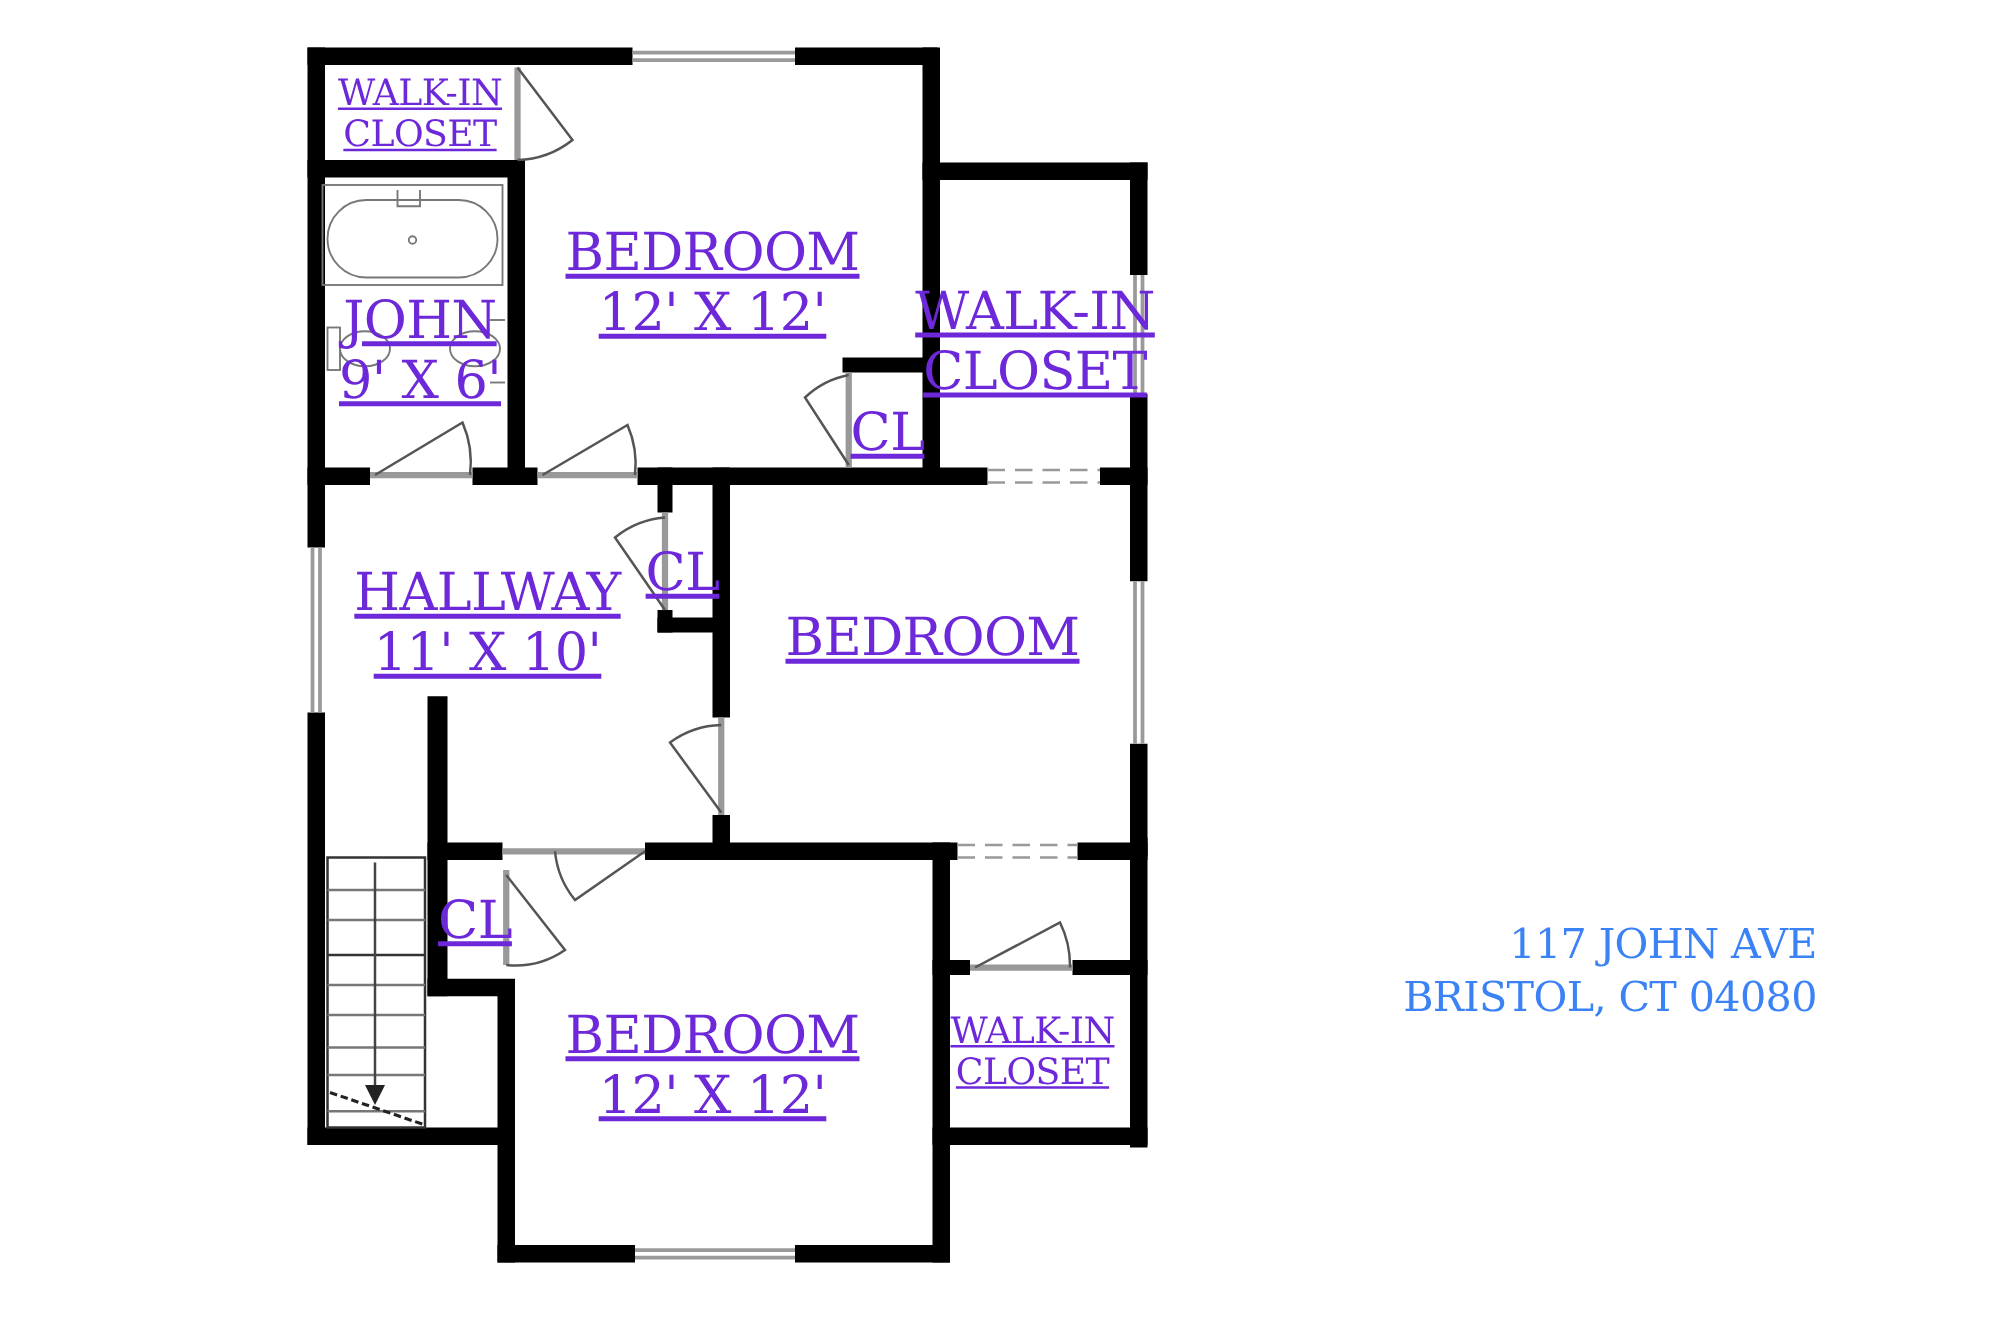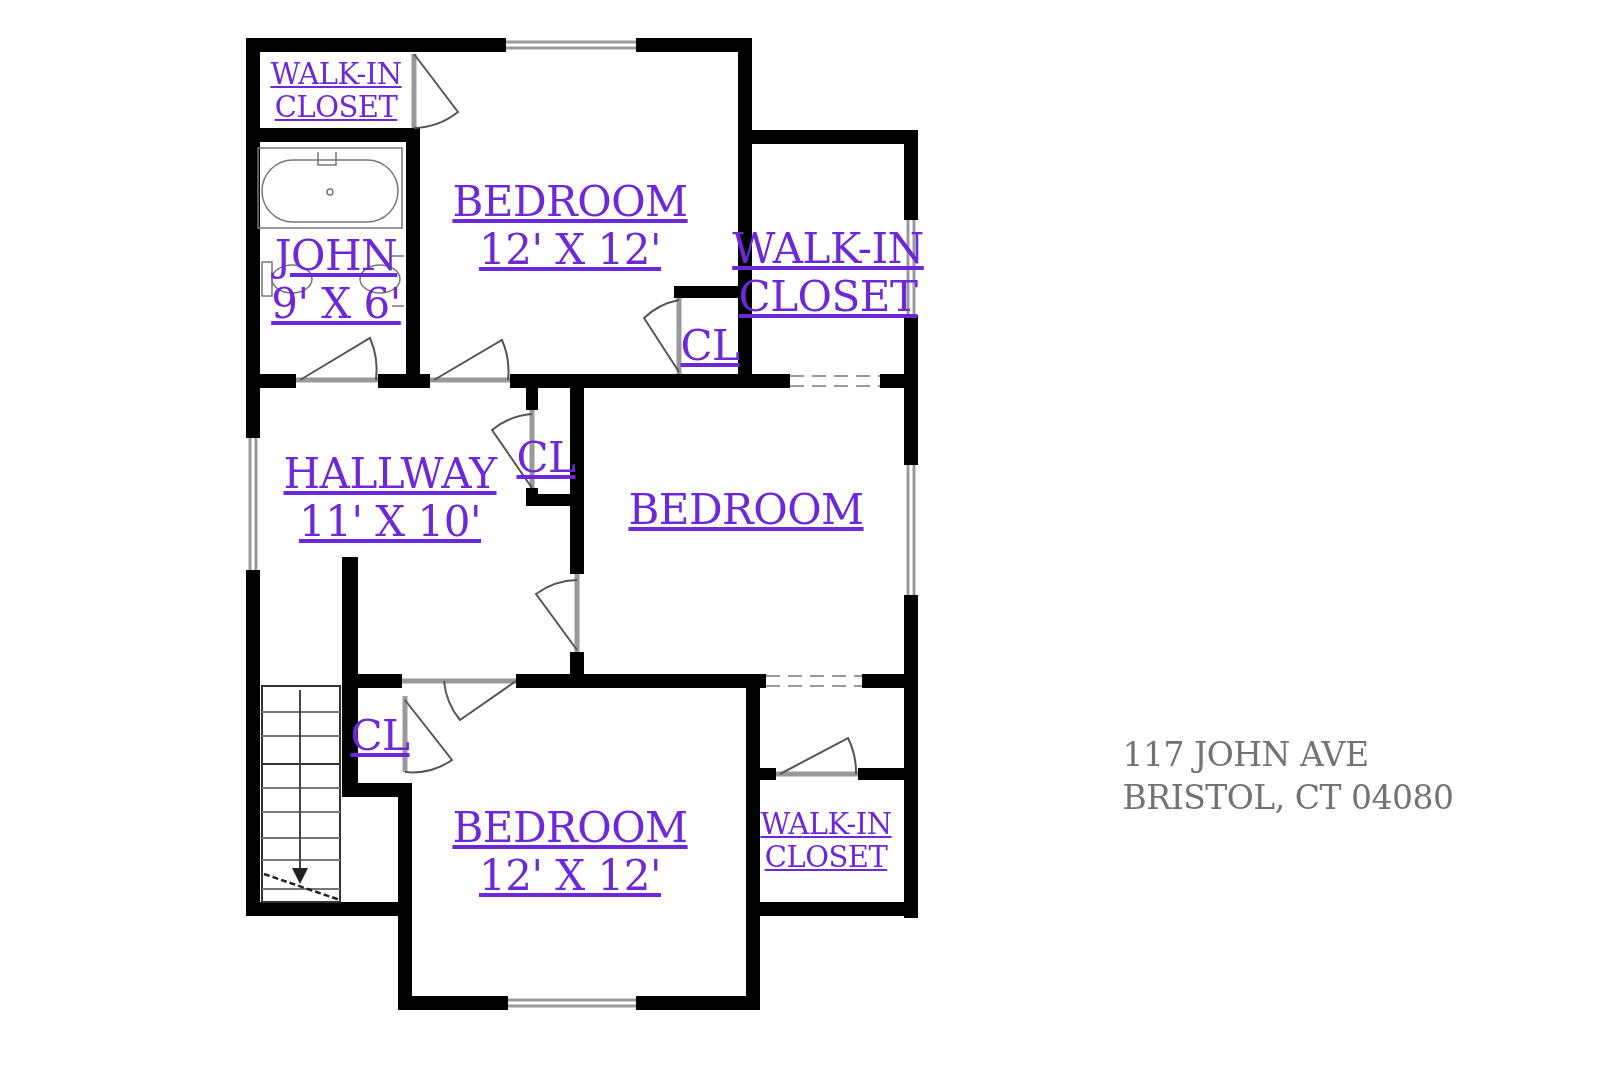--- a/index.html
+++ b/index.html
@@ -2,21 +2,21 @@
 <html><head>
   <meta charset="utf-8">
   <style>
     html, body { margin: 0; padding: 0; background: #ffffff; }
     body { width: 1600px; height: 1067px; position: relative; overflow: hidden; font-family: "DejaVu Serif", "Liberation Serif", serif; }
     #plan { position: absolute; left: 0; top: 0; width: 1600px; height: 1067px; }
     .label { position: absolute; text-align: center; color: #6d28d9; line-height: 1.15; letter-spacing: -0.5px; white-space: nowrap; transform: translateX(-50%); font-variant: small-caps; text-decoration: underline; }
     .label .line { display: block; }
     .big { font-size: 42px; }
     .mid { font-size: 29px; }
-    .info { position: absolute; left: 1288px; transform: translateX(-50%); text-align: left; color: #737373; font-size: 33px; line-height: 1.3; white-space: nowrap; letter-spacing: -0.5px; }
+    .info { position: absolute; left: 1288px; transform: translateX(-50%); text-align: right; color: #3b82f6; font-size: 33px; line-height: 1.3; white-space: nowrap; letter-spacing: -0.5px; }
     .info .spacer { height: 43px; }
   </style>
 </head>
 <body>
 
 <svg id="plan" viewBox="0 0 1600 1067" xmlns="http://www.w3.org/2000/svg">
   <g fill="#000">
 
     <rect x="246" y="38" width="14" height="400"></rect>
     <rect x="246" y="570" width="14" height="346"></rect>

